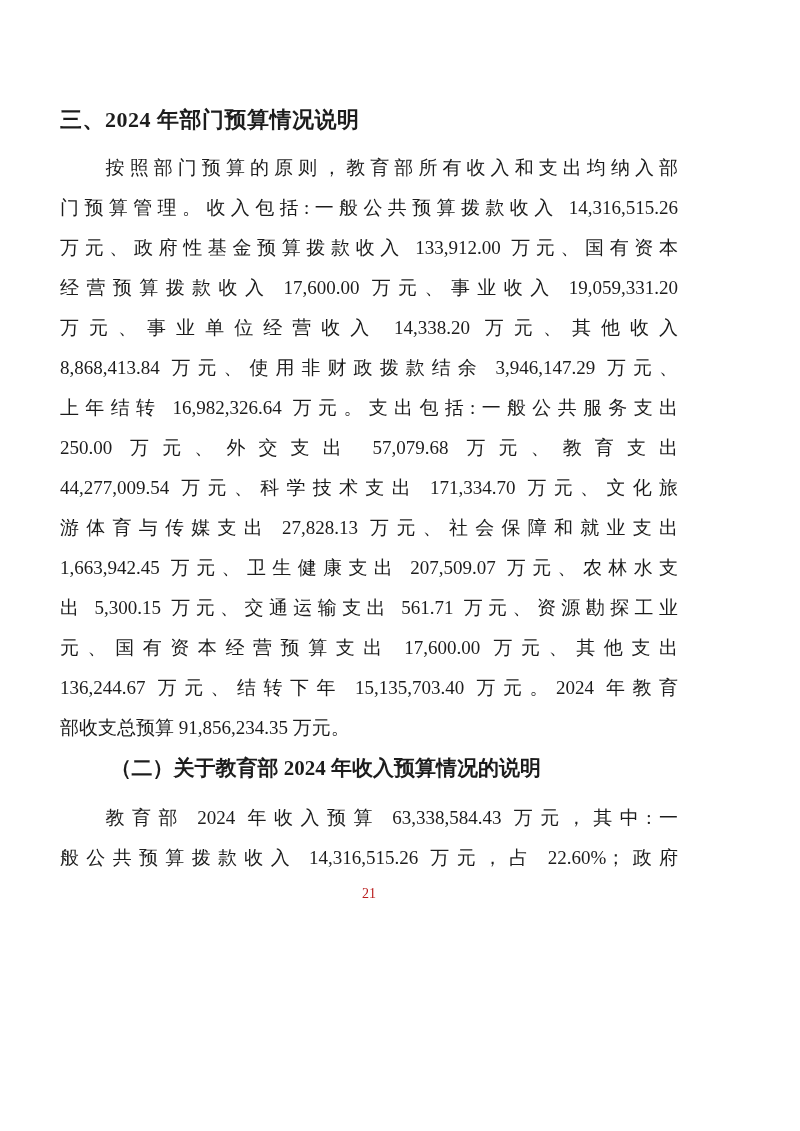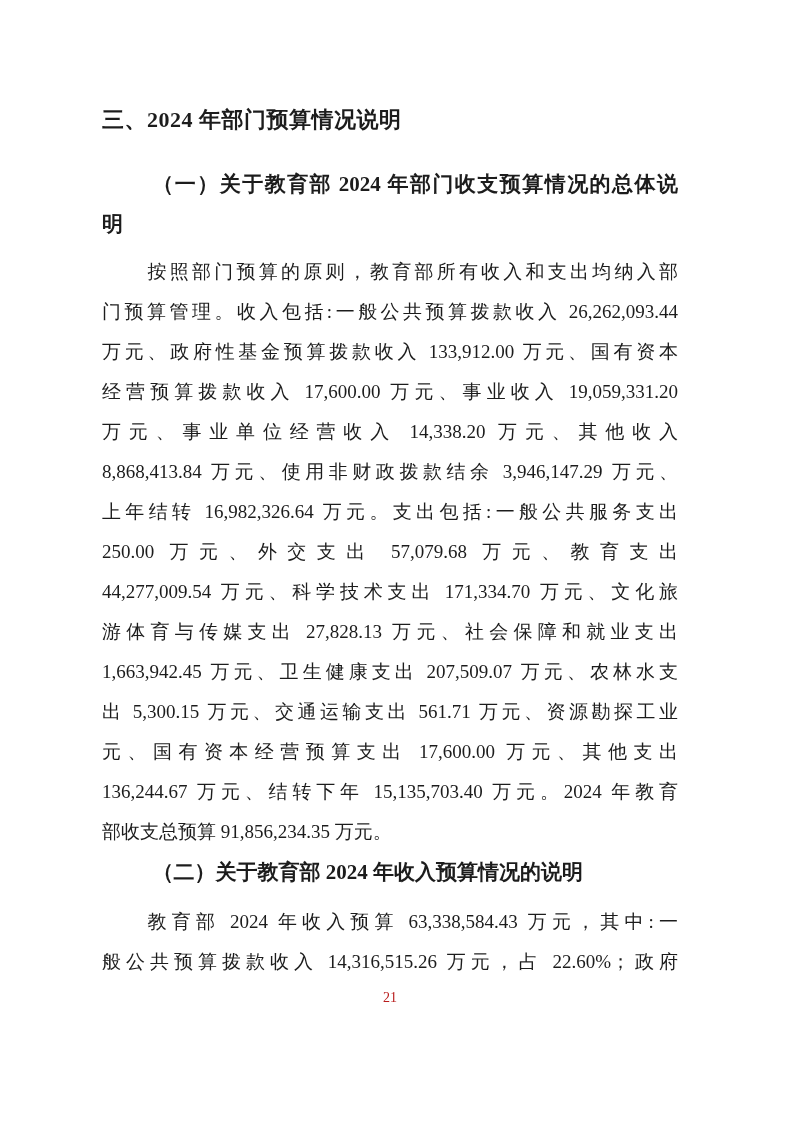--- a/index.html
+++ b/index.html
@@ -11,21 +11,21 @@
     width: 800px;
     height: 1131px;
     font-family: "Liberation Serif", "DejaVu Serif", serif;
     color: #1c1c1c;
     overflow: hidden;
   }
   .page {
     box-sizing: border-box;
     width: 800px;
     height: 1131px;
-    padding: 100px 122px 0 102px;
+    padding: 100px 122px 0 60px;
     background: #ffffff;
   }
   .line {
     line-height: 40px;
     min-height: 40px;
   }
   .line.just {
     text-align: justify;
     text-align-last: justify;
     text-justify: inter-character;
@@ -56,28 +56,24 @@
     color: #b91c1c;
   }
 </style>
 </head>
 <body>
 
 <div class="page">
 
   <div class="line section-heading">三、2024 年部门预算情况说明</div>
 
-  <div class="subsection-heading mt-h2">
-      <div class="line just indent">（一）关于教育部 2024 年部门收支预算情况的总体说</div>
-      <div class="line">明</div>
-    </div>
 
   <div class="body-paragraph mt-p1">
       <div class="line just indent">按照部门预算的原则，教育部所有收入和支出均纳入部</div>
-      <div class="line just">门预算管理。收入包括:一般公共预算拨款收入 26,262,093.44</div>
+      <div class="line just">门预算管理。收入包括:一般公共预算拨款收入 14,316,515.26</div>
       <div class="line just">万元、政府性基金预算拨款收入 133,912.00 万元、国有资本</div>
       <div class="line just">经营预算拨款收入 17,600.00 万元、事业收入 19,059,331.20</div>
       <div class="line just">万元、事业单位经营收入 14,338.20 万元、其他收入</div>
       <div class="line just">8,868,413.84 万元、使用非财政拨款结余 3,946,147.29 万元、</div>
       <div class="line just">上年结转 16,982,326.64 万元。支出包括:一般公共服务支出</div>
       <div class="line just">250.00 万元、外交支出 57,079.68 万元、教育支出</div>
       <div class="line just">44,277,009.54 万元、科学技术支出 171,334.70 万元、文化旅</div>
       <div class="line just">游体育与传媒支出 27,828.13 万元、社会保障和就业支出</div>
       <div class="line just">1,663,942.45 万元、卫生健康支出 207,509.07 万元、农林水支</div>
       <div class="line just">出 5,300.15 万元、交通运输支出 561.71 万元、资源勘探工业</div>

